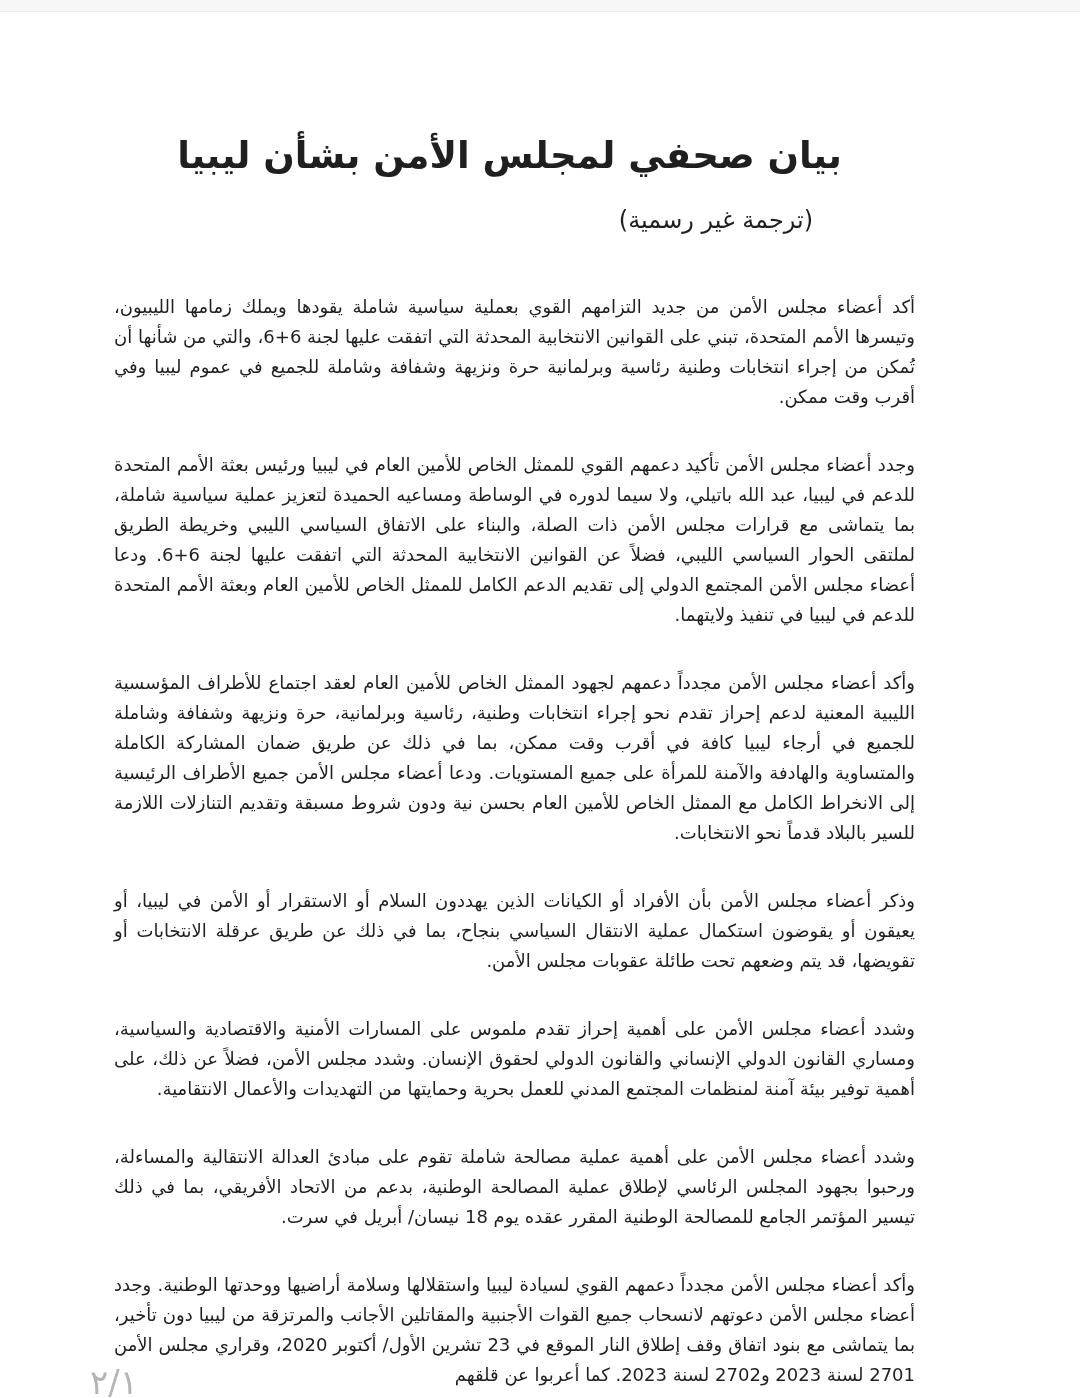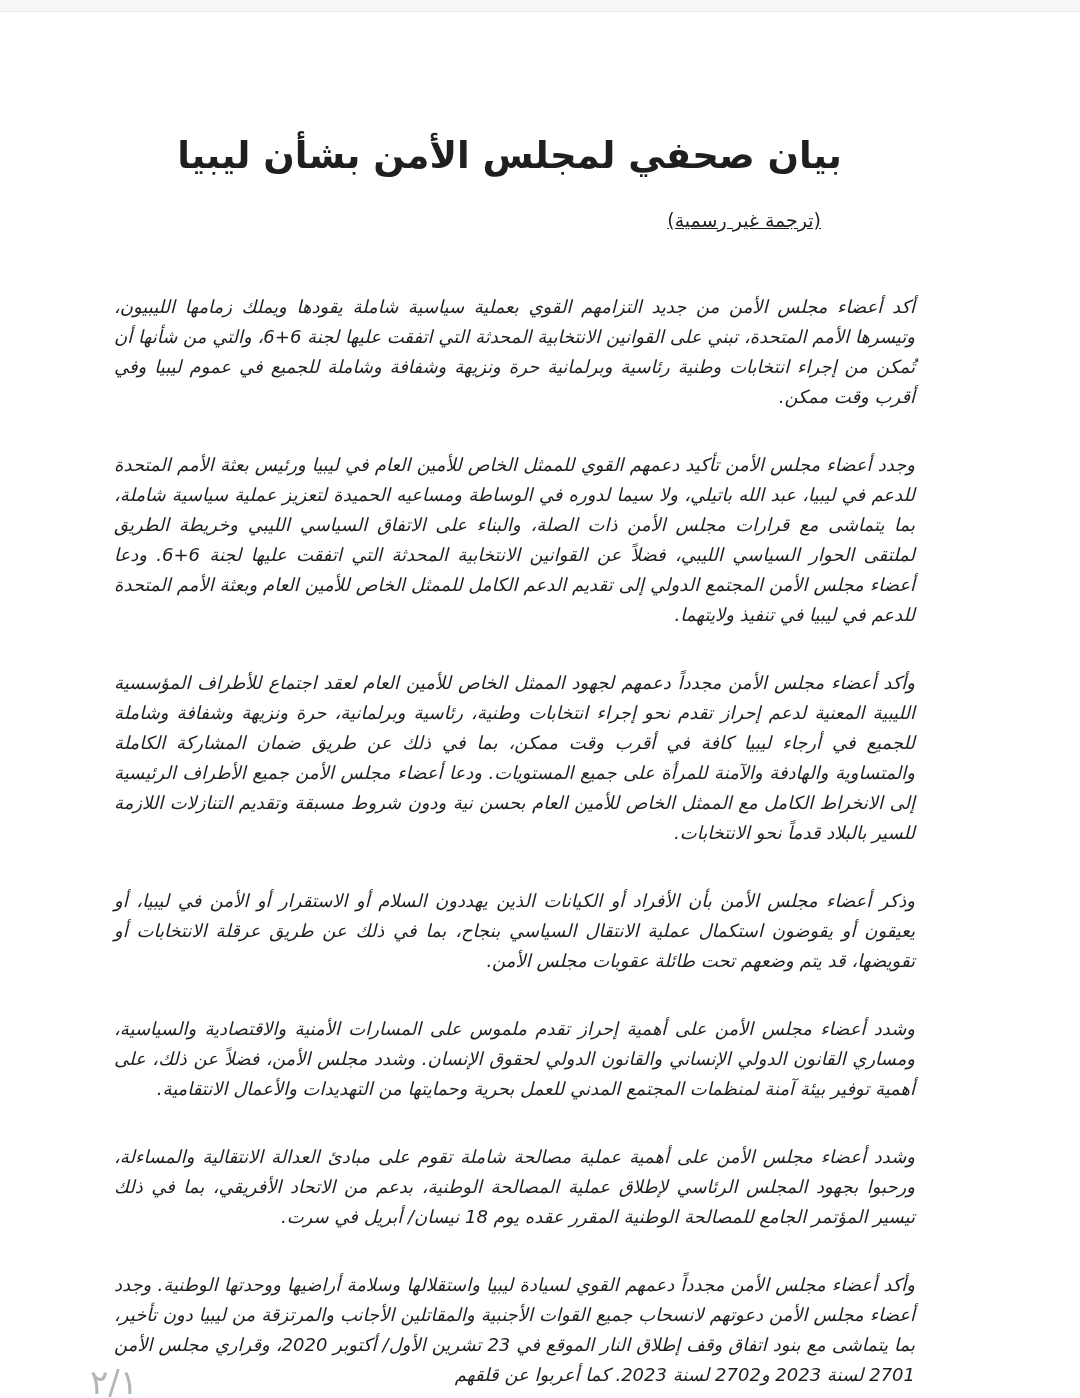--- a/index.html
+++ b/index.html
@@ -31,33 +31,31 @@
   .title{
     margin:118px 0 0 0;
     padding-right:125px;
     text-align:right;
     font-size:37px;
     line-height:52px;
     font-weight:bold;
     direction:rtl;
   }
   .subtitle{
-    margin:20px 0 0 0;
+    margin:20px 8px 0 0;
     padding-right:146px;
     text-align:right;
-    font-size:19px;
+    font-size:24px;
     line-height:36px;
     font-weight:normal;
     direction:rtl;
-    text-decoration:underline;
   }
   .content{
     margin-top:54px;
     padding:0 52px 0 114px;
-    font-style:italic;
   }
   .content p{
     margin:0 0 38px 0;
     font-size:18px;
     line-height:30px;
     text-align:justify;
     text-align-last:right;
     direction:rtl;
     color:var(--text);
   }

